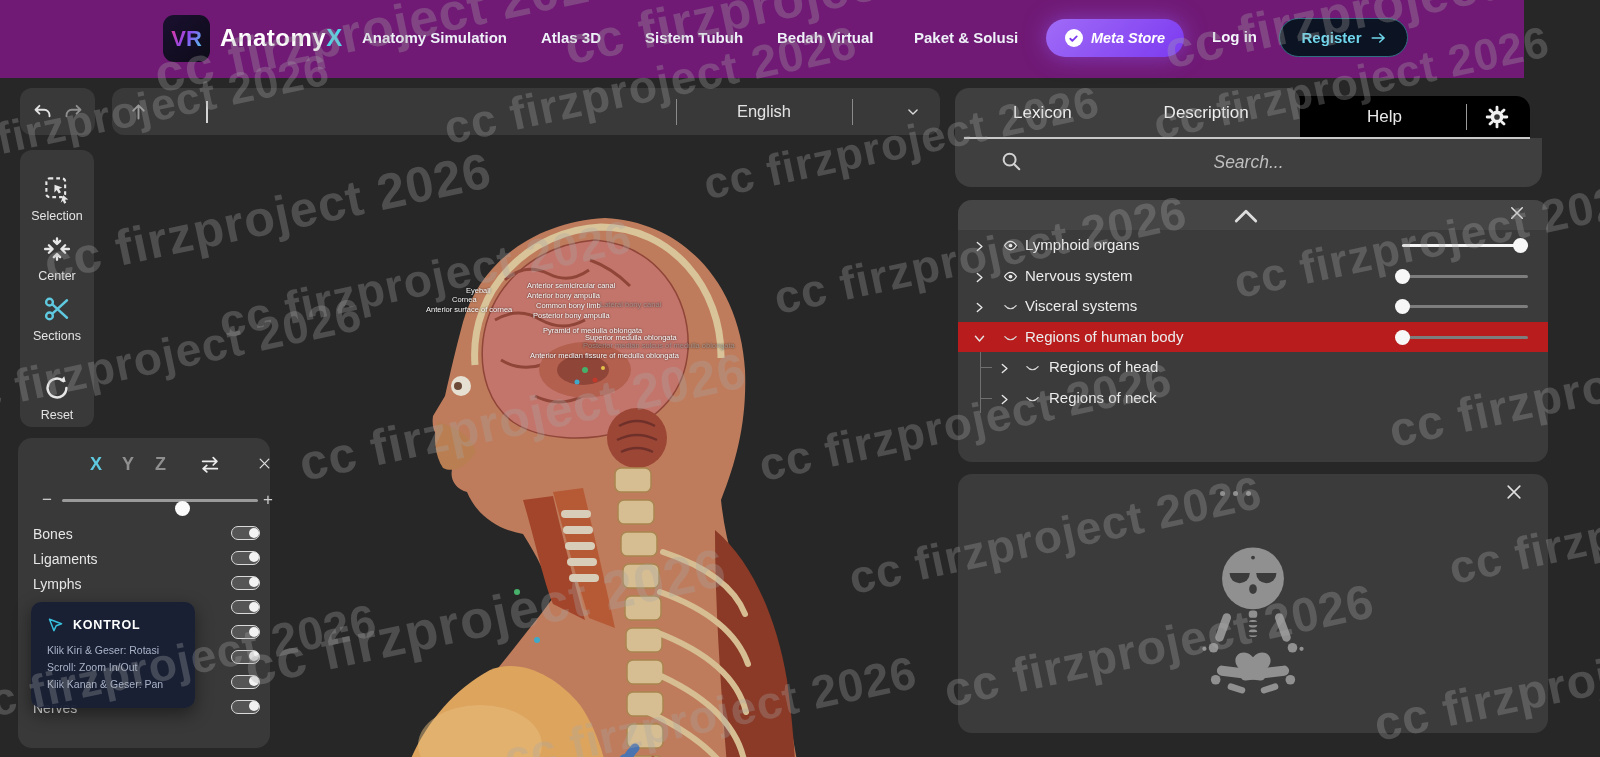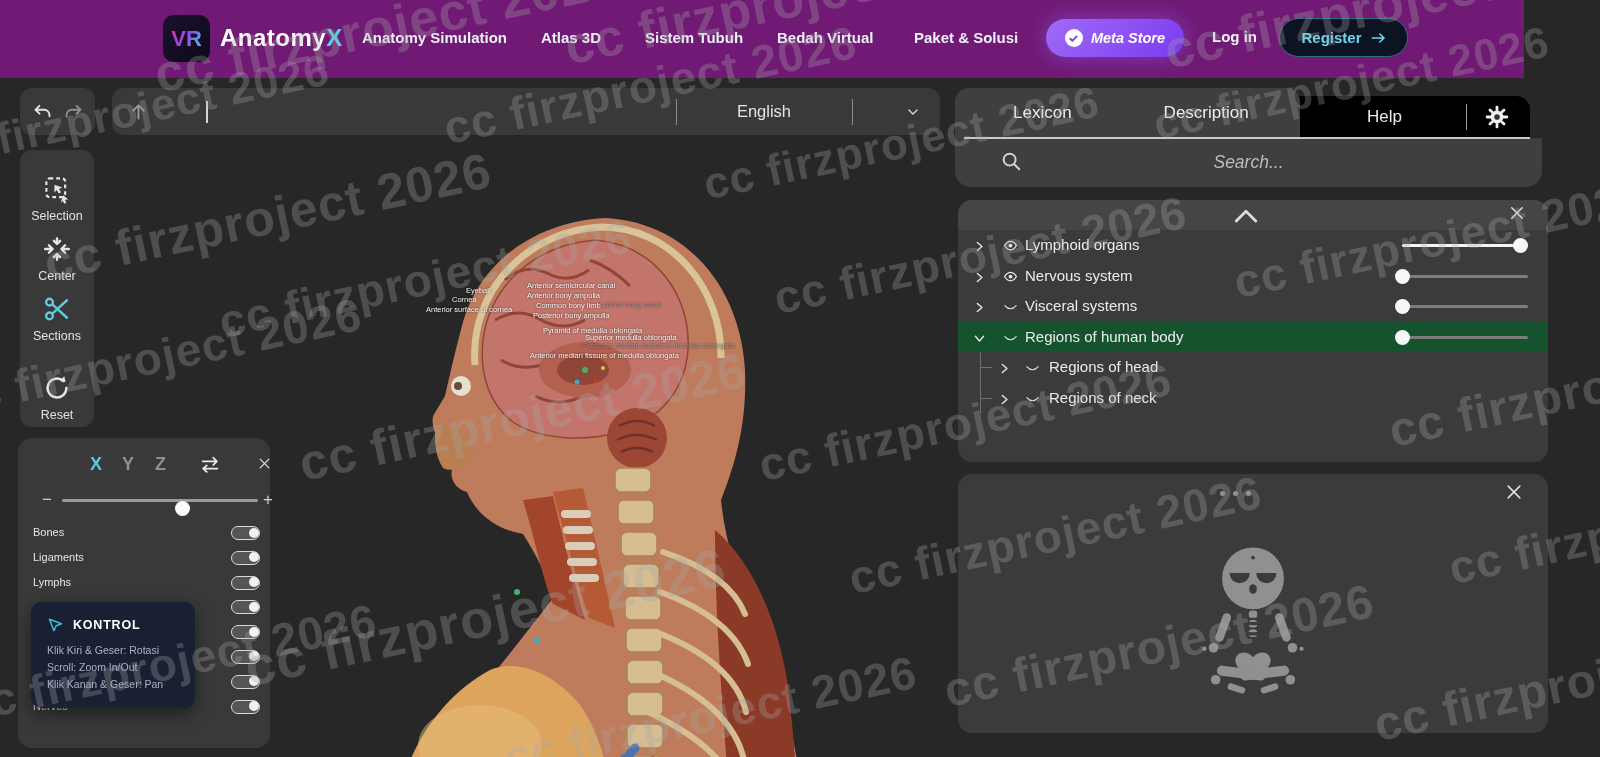--- a/index.html
+++ b/index.html
@@ -77,39 +77,39 @@
   #ax-x { left:72px; } #ax-y { left:104px; } #ax-z { left:137px; }
   #swap-icon { position:absolute; left:180px; top:2px; cursor:pointer; }
   #axis-close { position:absolute; left:240px; top:4px; cursor:pointer; }
   #axis-slider { position:absolute; left:0; top:52px; width:100%; height:20px; }
   #asl-minus,#asl-plus { position:absolute; top:0px; font-size:17px; color:#cfcfcf; }
   #asl-minus { left:24px; } #asl-plus { left:245px; }
   #asl-track { position:absolute; left:44px; top:9px; width:196px; height:2.5px; background:#9a9a9a; border-radius:2px; }
   #asl-thumb { position:absolute; left:113px; top:2px; width:15px; height:15px; border-radius:50%; background:#fbfbfb; cursor:pointer; }
   #layer-rows { position:absolute; left:0; top:84px; width:100%; }
   .layer-row { position:relative; height:24.8px; }
-  .layer-row .llabel { position:absolute; left:15px; top:4px; font-size:11px; color:#e6e6e6; }
+  .layer-row .llabel { position:absolute; left:15px; top:4px; font-size:14px; color:#e6e6e6; }
   .toggle { position:absolute; right:10px; top:4px; width:29px; height:14px; border-radius:8px; background:#555;
     border:1.5px solid #d9d9d9; cursor:pointer; }
   .toggle .knob { position:absolute; right:0.5px; top:0.5px; width:10px; height:10px; border-radius:50%; background:#f2f2f2; }
 
   
   #kontrol { position:absolute; left:31px; top:602px; width:164px; height:106px; background:rgba(24,31,52,.96);
     border-radius:10px; box-shadow:0 6px 18px rgba(0,0,0,.45); z-index:12; }
   #kontrol-head { position:absolute; left:16px; top:14px; display:flex; align-items:center; gap:9px; }
   #kontrol-title { font-size:12.5px; font-weight:bold; color:#fff; letter-spacing:.8px; }
   .kline { position:absolute; left:16px; font-size:10.5px; color:#a9b3c8; white-space:nowrap; }
 
   
   #tree-panel { left:958px; top:200px; width:590px; height:262px; border-radius:14px; background:#3b3b3b; overflow:hidden; }
   #tree-head { position:relative; height:30px; background:#454545; }
   #tree-collapse { position:absolute; left:275px; top:7px; cursor:pointer; }
   #tree-close { position:absolute; right:22px; top:4px; cursor:pointer; }
   .tree-row { position:relative; height:30.5px; cursor:pointer; }
-  .tree-row.selected { background:#14532d; }
+  .tree-row.selected { background:#b91c1c; }
   .tr-chev { position:absolute; left:15px; top:9px; }
   .tr-eye { position:absolute; left:44px; top:8px; }
   .tr-label { position:absolute; left:67px; top:6px; font-size:15px; color:#ececec; white-space:nowrap; }
   .tr-slider { position:absolute; left:444px; top:14px; width:126px; height:3px; border-radius:2px; background:#7d7d7d; }
   .tr-slider.full { background:#f5f5f5; }
   .tr-thumb { position:absolute; top:-6px; width:15px; height:15px; border-radius:50%; background:#f7f7f7; cursor:pointer; }
   .child-row { position:relative; height:30.5px; cursor:pointer; }
   .child-row .tr-chev { left:40px; }
   .child-row .tr-eye { left:66px; }
   .child-row .tr-label { left:91px; }

